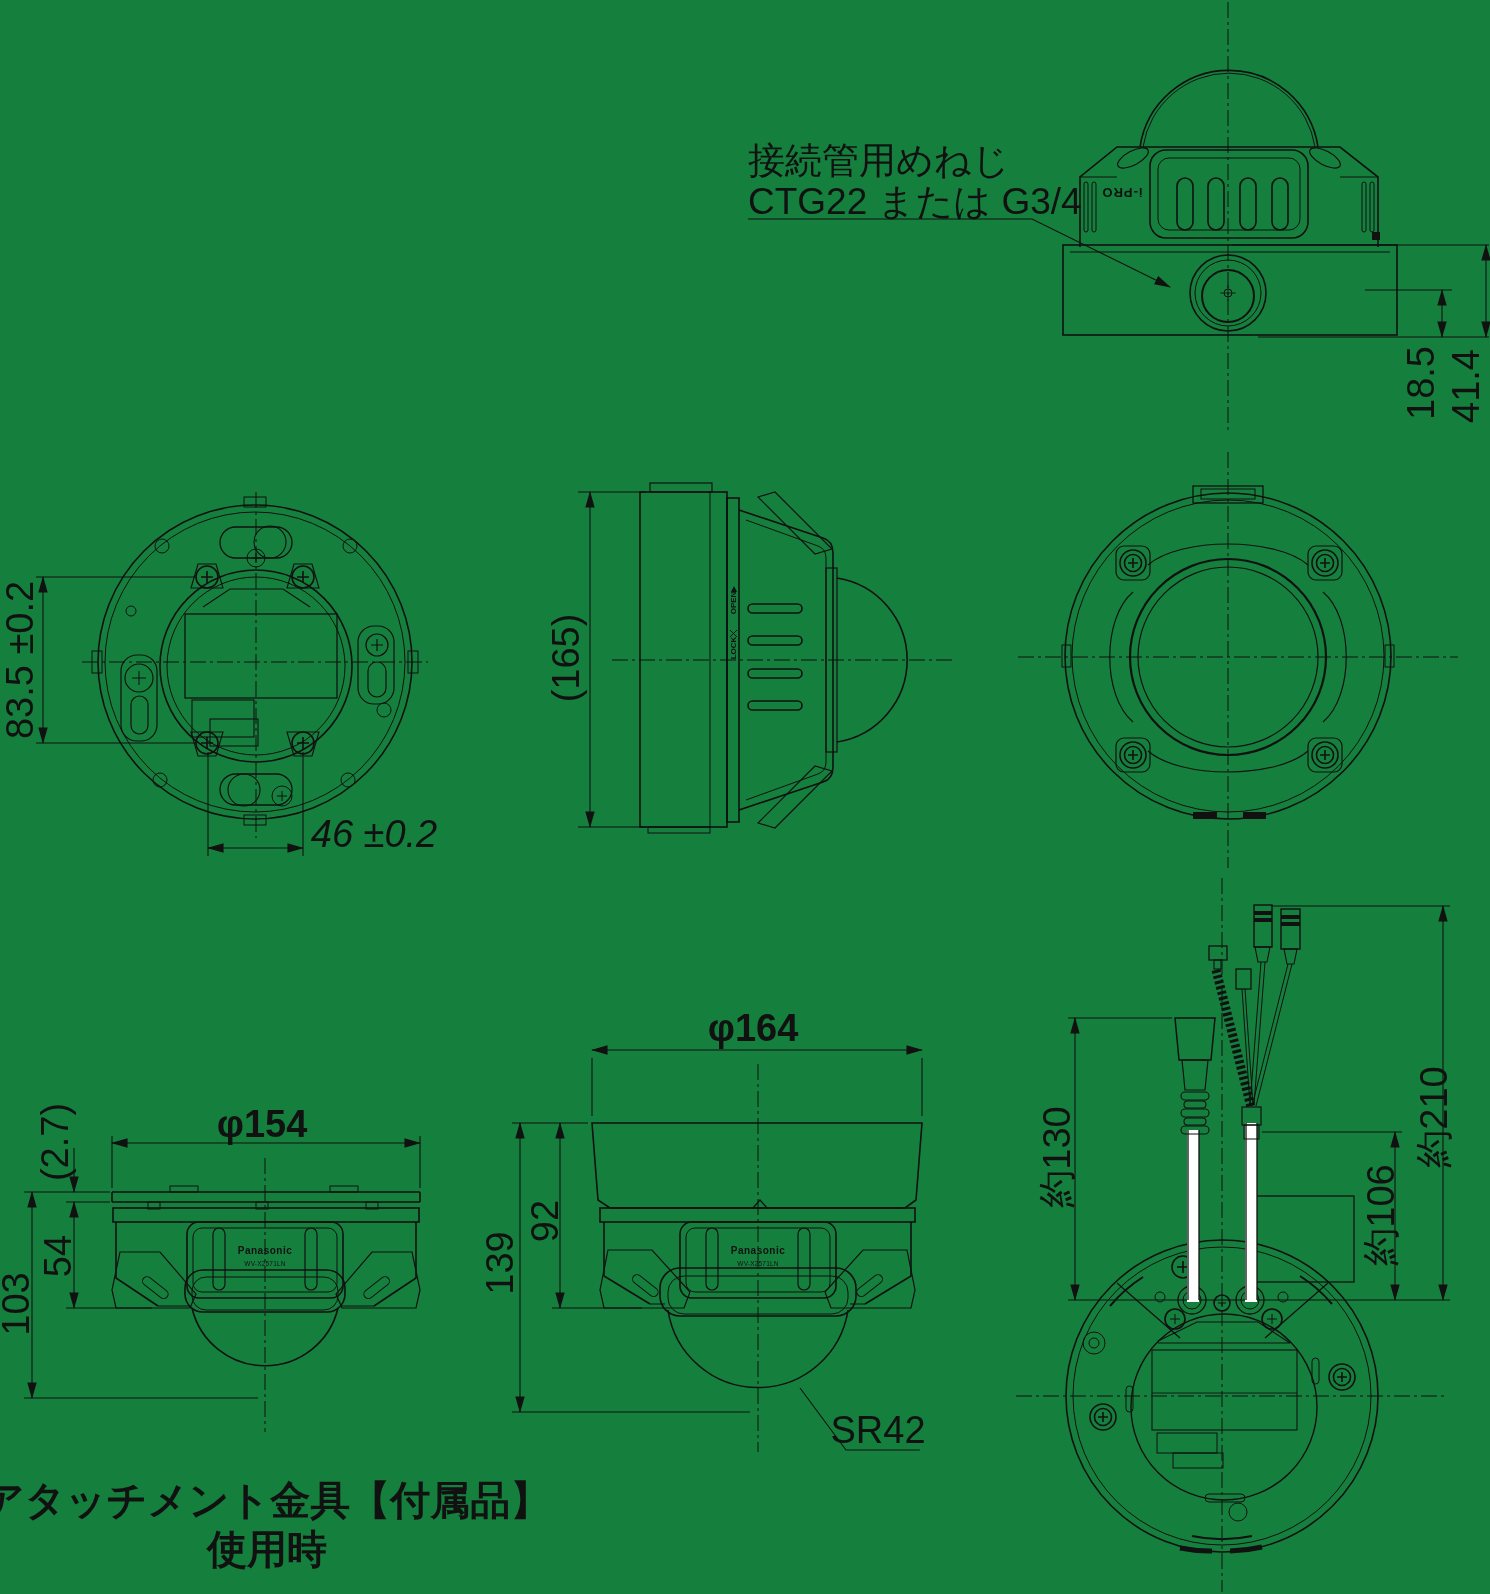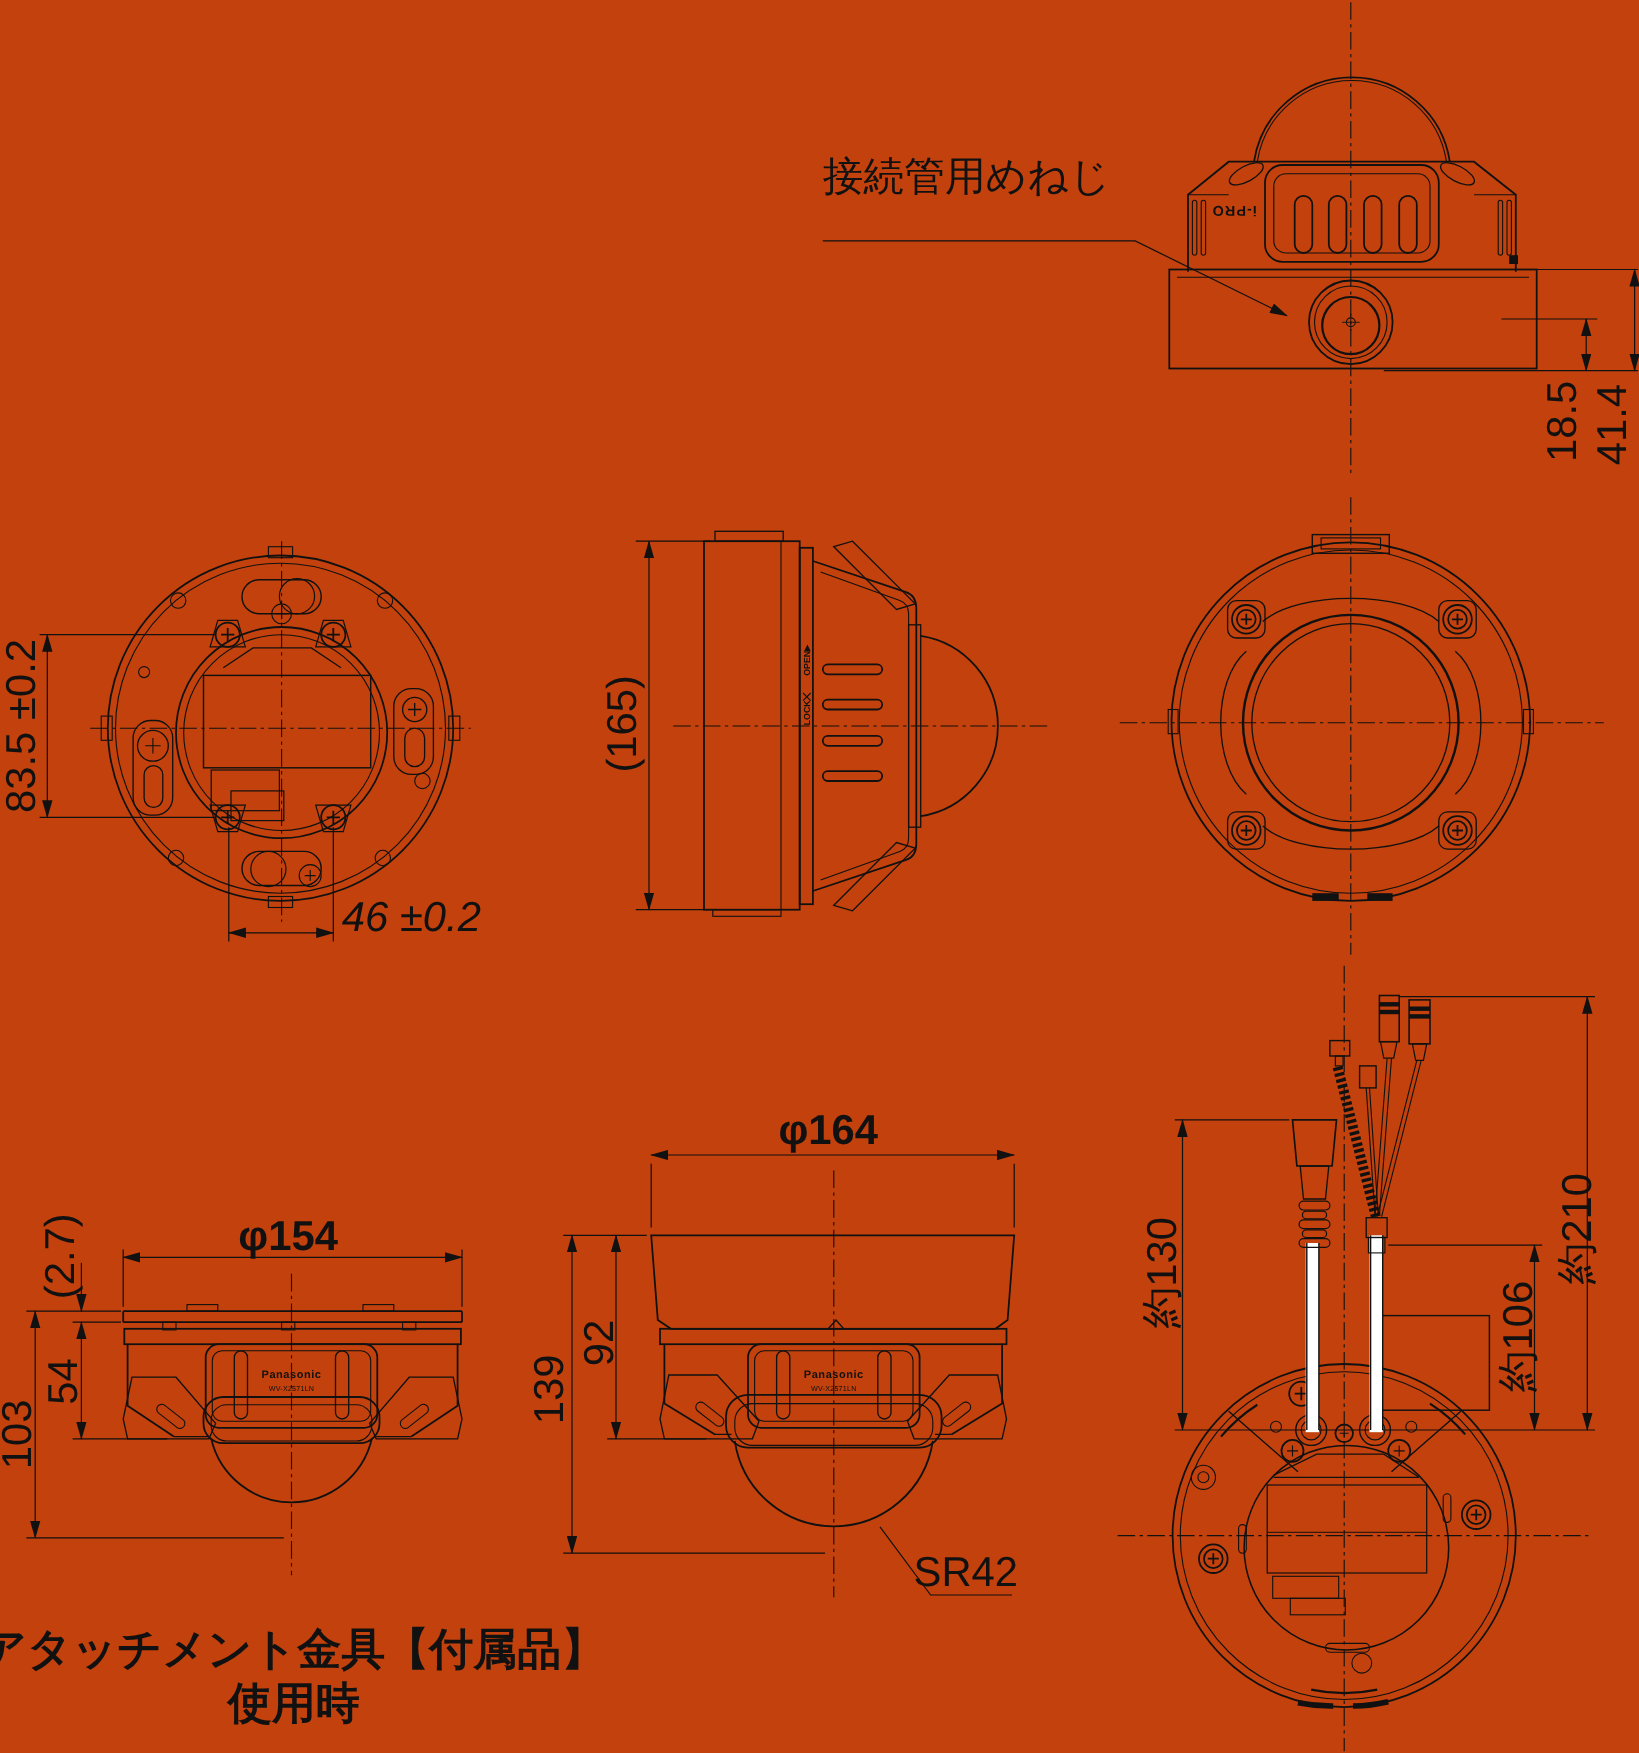--- a/index.html
+++ b/index.html
@@ -1,16 +1,16 @@
 <!DOCTYPE html>
 <html><head>
 <meta charset="utf-8">
 <style>
   html,body{margin:0;padding:0;background:#fff;}
-  .canvas{position:relative;width:1490px;height:1594px;background:#c2410c;overflow:hidden;
+  .canvas{position:relative;width:1490px;height:1594px;background:#15803d;overflow:hidden;
           font-family:"Liberation Sans","DejaVu Sans",sans-serif;color:#111;}
   .canvas svg{position:absolute;left:0;top:0;}
   .txt{position:absolute;white-space:nowrap;transform:translate(-50%,-50%);
        font-size:38px;line-height:1;color:#111;}
   .txt.v{transform:translate(-50%,-50%) rotate(-90deg);}
   .txt.l{transform:translate(0,-50%);}
   .txt.ann{font-size:37px;}
   .txt.cap{font-size:40px;font-weight:bold;}
   .txt.brand{font-size:10px;font-weight:bold;letter-spacing:.5px;}
   .txt.model{font-size:6.5px;letter-spacing:.2px;}
@@ -343,20 +343,21 @@
       <rect x="1281" y="909" width="19" height="40" stroke-width="1.4"></rect>
       <rect x="1281" y="915" width="19" height="4" fill="#111" stroke="none"></rect>
       <rect x="1281" y="922" width="19" height="4" fill="#111" stroke="none"></rect>
       <polygon points="1284,949 1297,949 1294,964 1287,964" stroke-width="1.1"></polygon>
       <path d="M1288,964 L1252,1106 M1292,964 L1256,1106" stroke-width="1"></path>
     </g>
   </g>
 </svg>
 
 <div class="txt ann l" style="left:748px;top:160px;">接続管用めねじ</div>
+<div class="txt ann l" style="left:748px;top:201px;">CTG22 または G3/4</div>
 <div class="txt logo" style="left:1122px;top:192px;">i-PRO</div>
 <div class="txt v" style="left:1421px;top:383px;">18.5</div>
 <div class="txt v" style="left:1466px;top:386px;">41.4</div>
 
 <div class="txt v" style="left:20px;top:660px;">83.5 ±0.2</div>
 <div class="txt" style="left:374px;top:834px;font-style:italic;">46 ±0.2</div>
 
 <div class="txt v" style="left:566px;top:658px;">(165)</div>
 <div class="txt tiny" style="left:734px;top:603px;">OPEN</div>
 <div class="txt tiny" style="left:734px;top:648px;">LOCK</div>

